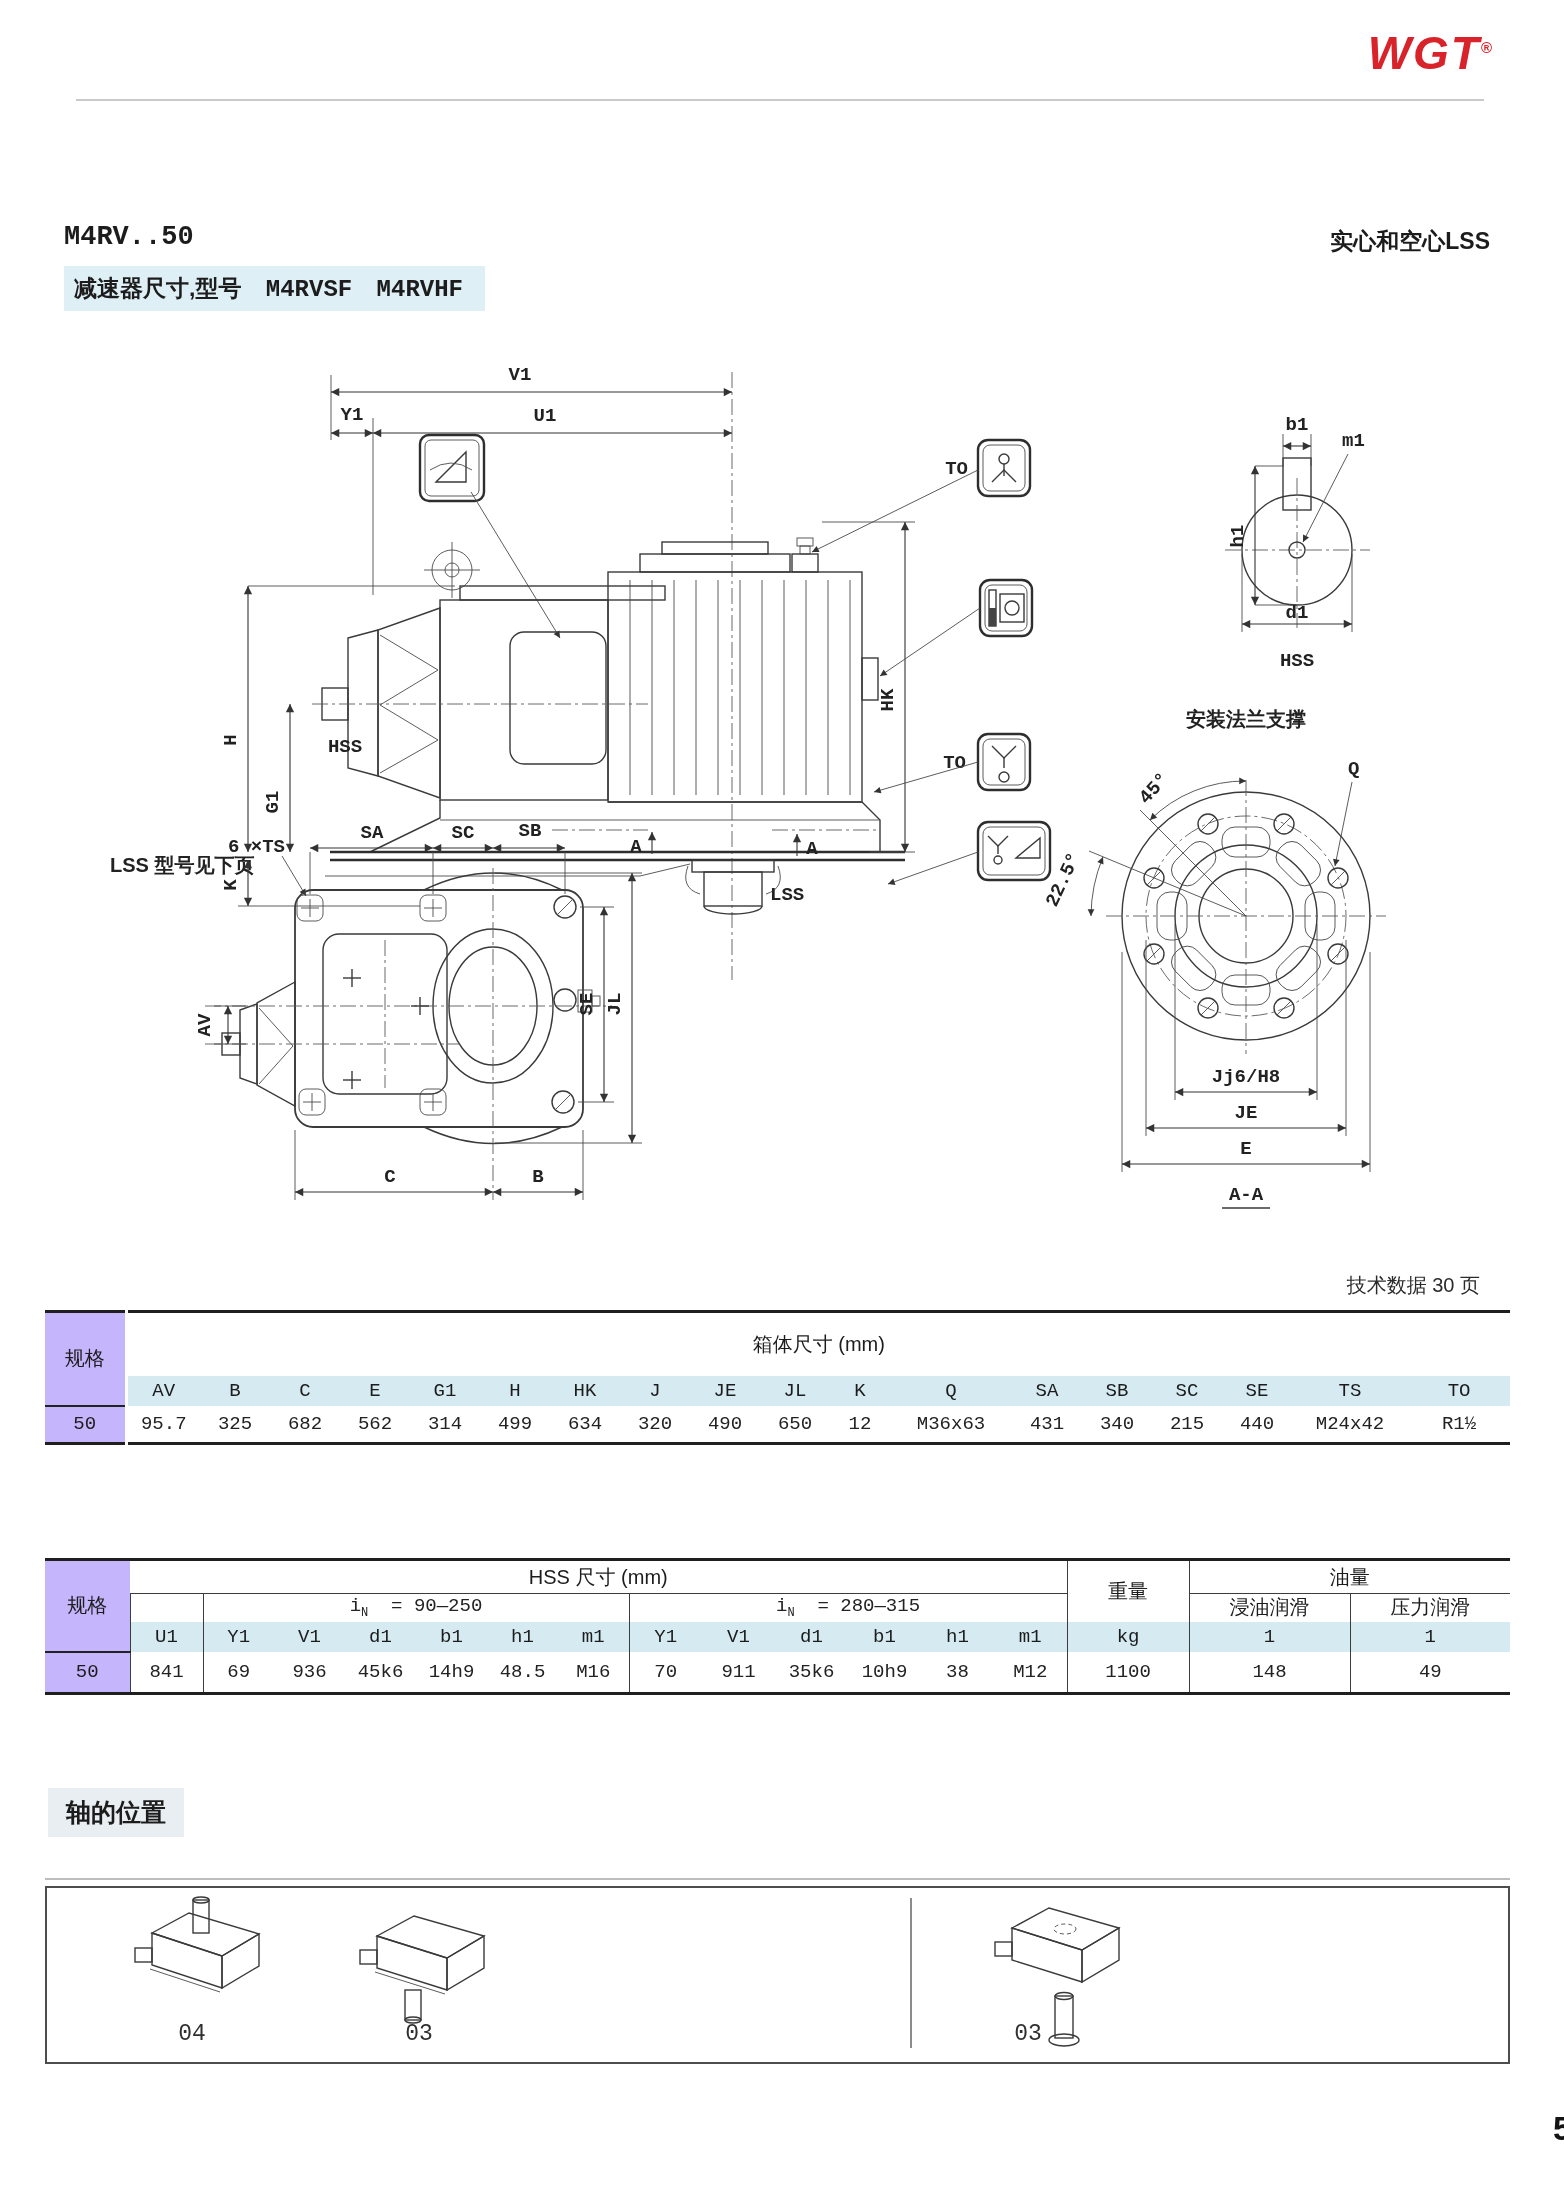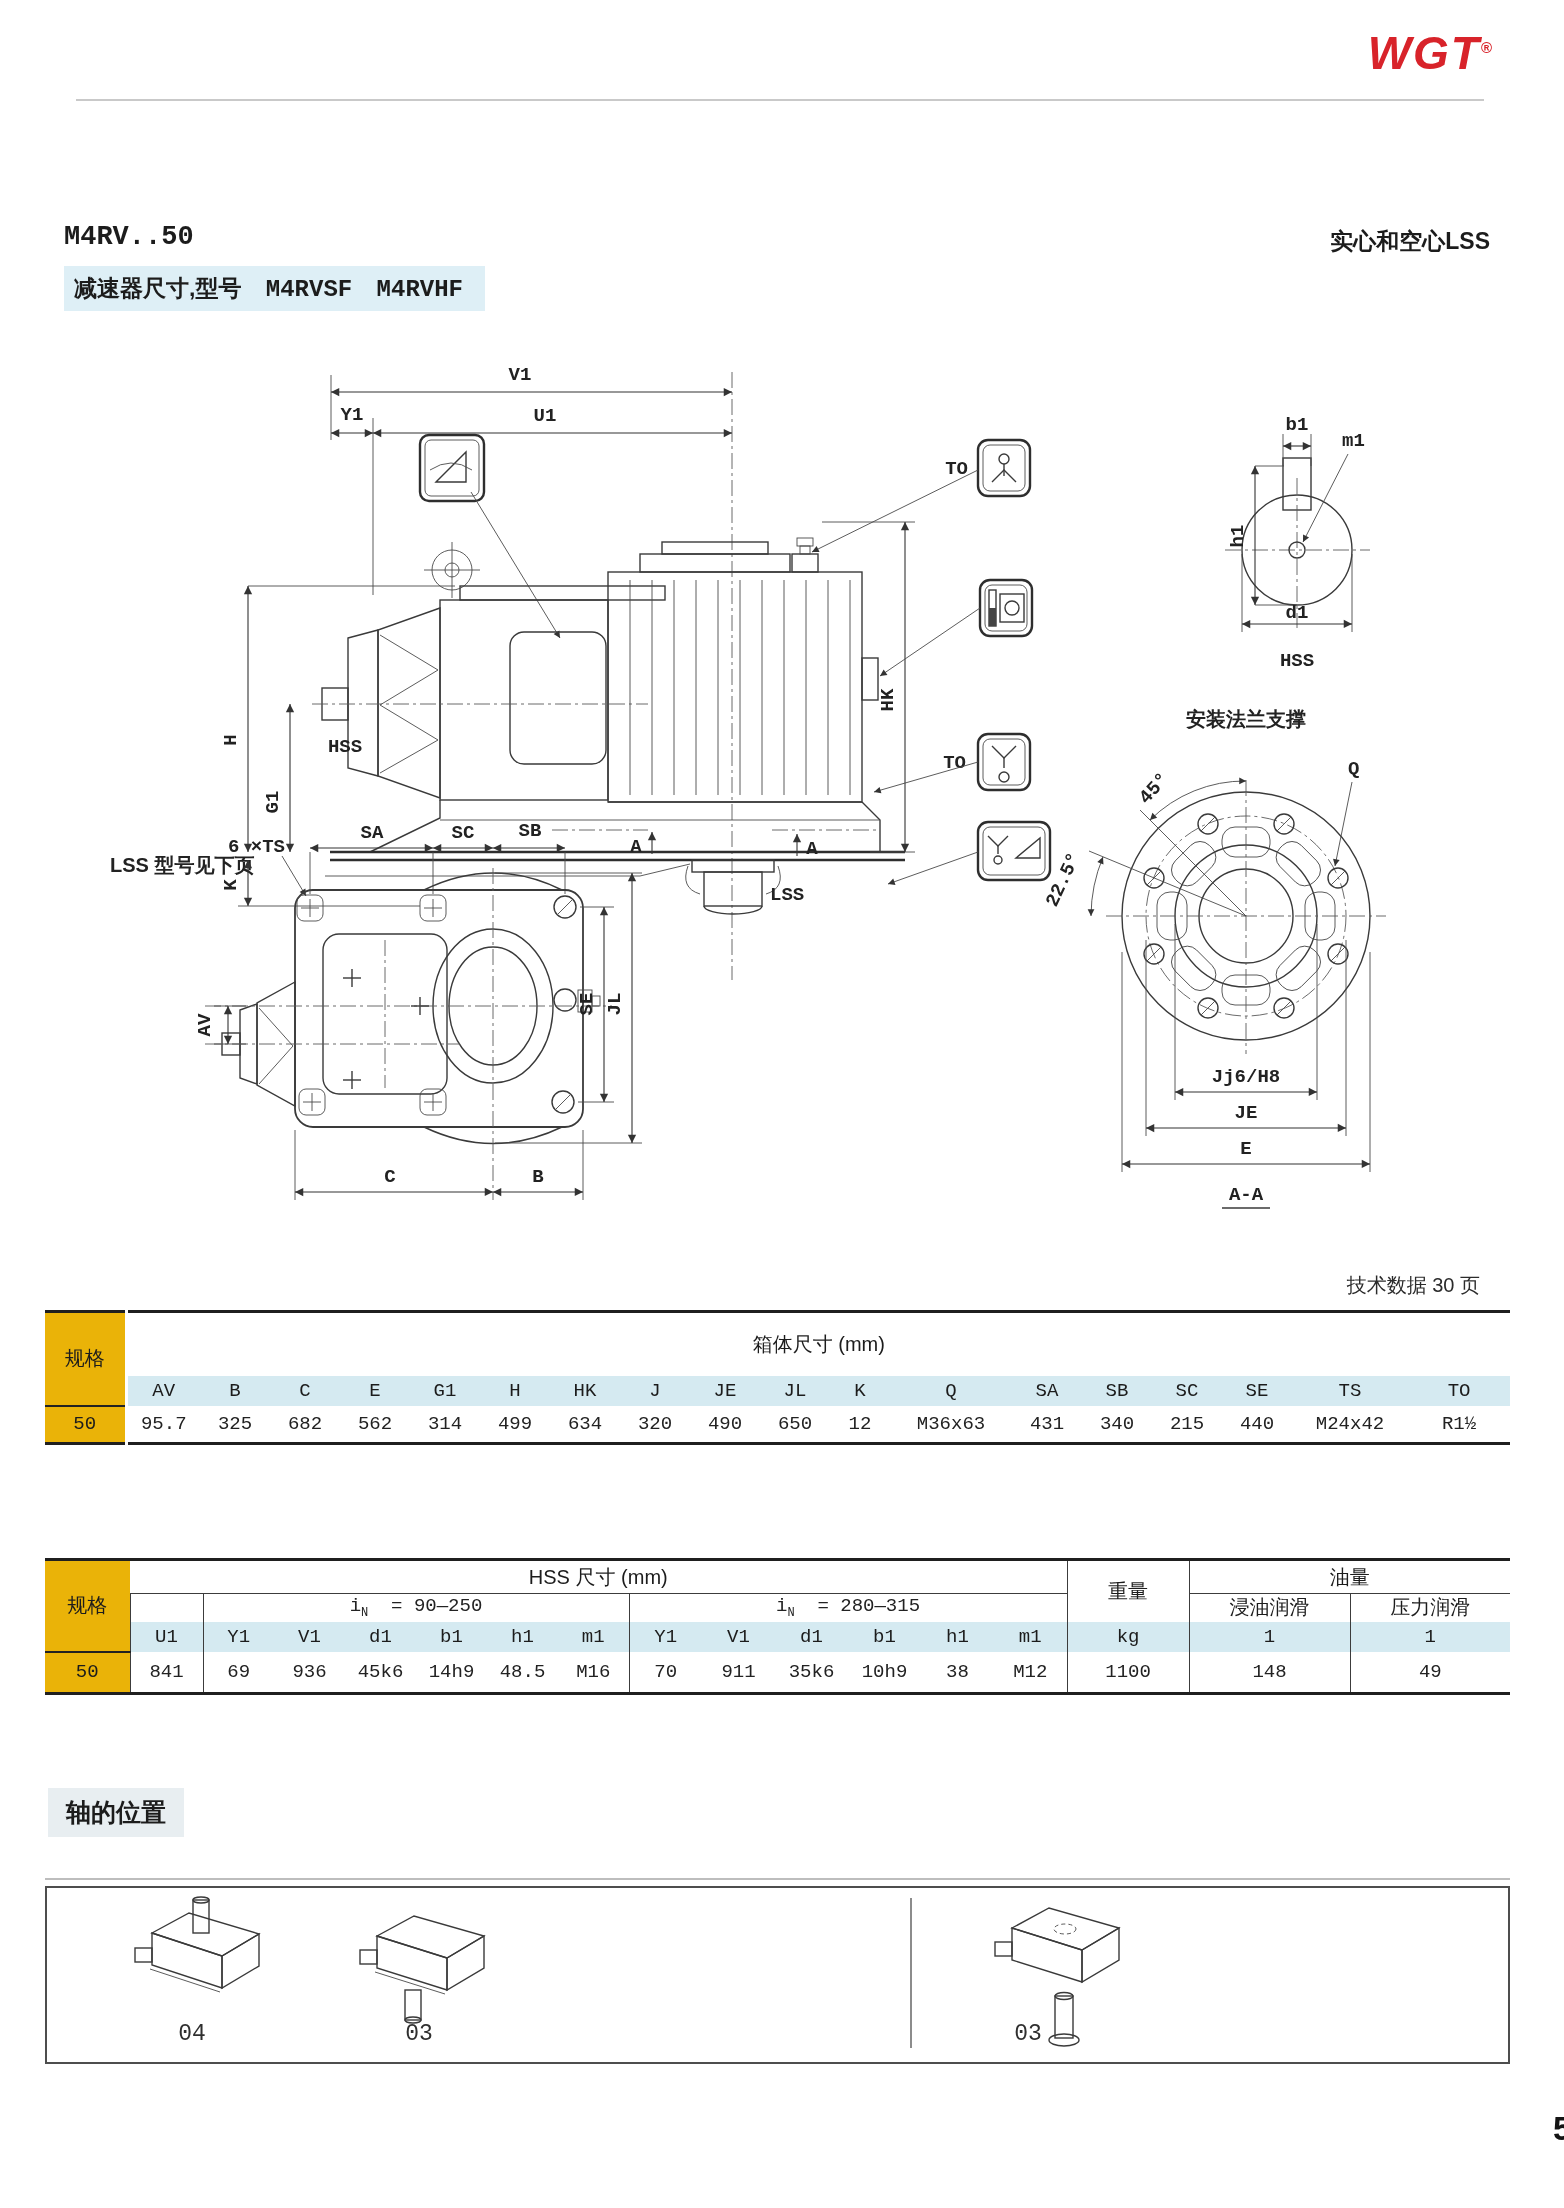--- a/index.html
+++ b/index.html
@@ -29,21 +29,21 @@
   text.dm{font:700 19px "Liberation Mono",monospace;fill:#222;}
   text.cj{font:700 20px "Liberation Sans",sans-serif;fill:#222;}
 
   
   table{border-collapse:collapse;table-layout:fixed;}
   .t{position:absolute;left:45px;width:1465px;}
   .t1{top:1310px;}
   .t2{top:1558px;}
   .t th,.t td{padding:0;text-align:center;vertical-align:middle;font-weight:400;overflow:hidden;}
   .t{border-top:3px solid #1f1f1f;border-bottom:3px solid #1f1f1f;}
-  .bluecell{background:#eab308;}
+  .bluecell{background:#c4b5fd;}
   .band{background:#d5eaf1;}
   .cjh{font-size:20px;font-weight:700;}
   .mono{font:700 19px "Liberation Mono",monospace;}
   .monoval{font:400 19px "Liberation Mono",monospace;color:#222;}
   .gapR{border-right:3px solid #ffffff;}
   .bl{border-left:1.5px solid #3c3c3c;}
   .bb{border-bottom:1.5px solid #3c3c3c;}
   .bt2{border-top:2.5px solid #222;}
   .r1h{height:64px;} .r2h{height:30px;} .r3h{height:38px;}
   .s1h{height:34px;} .s2h{height:28px;} .s3h{height:30px;} .s4h{height:42px;}

